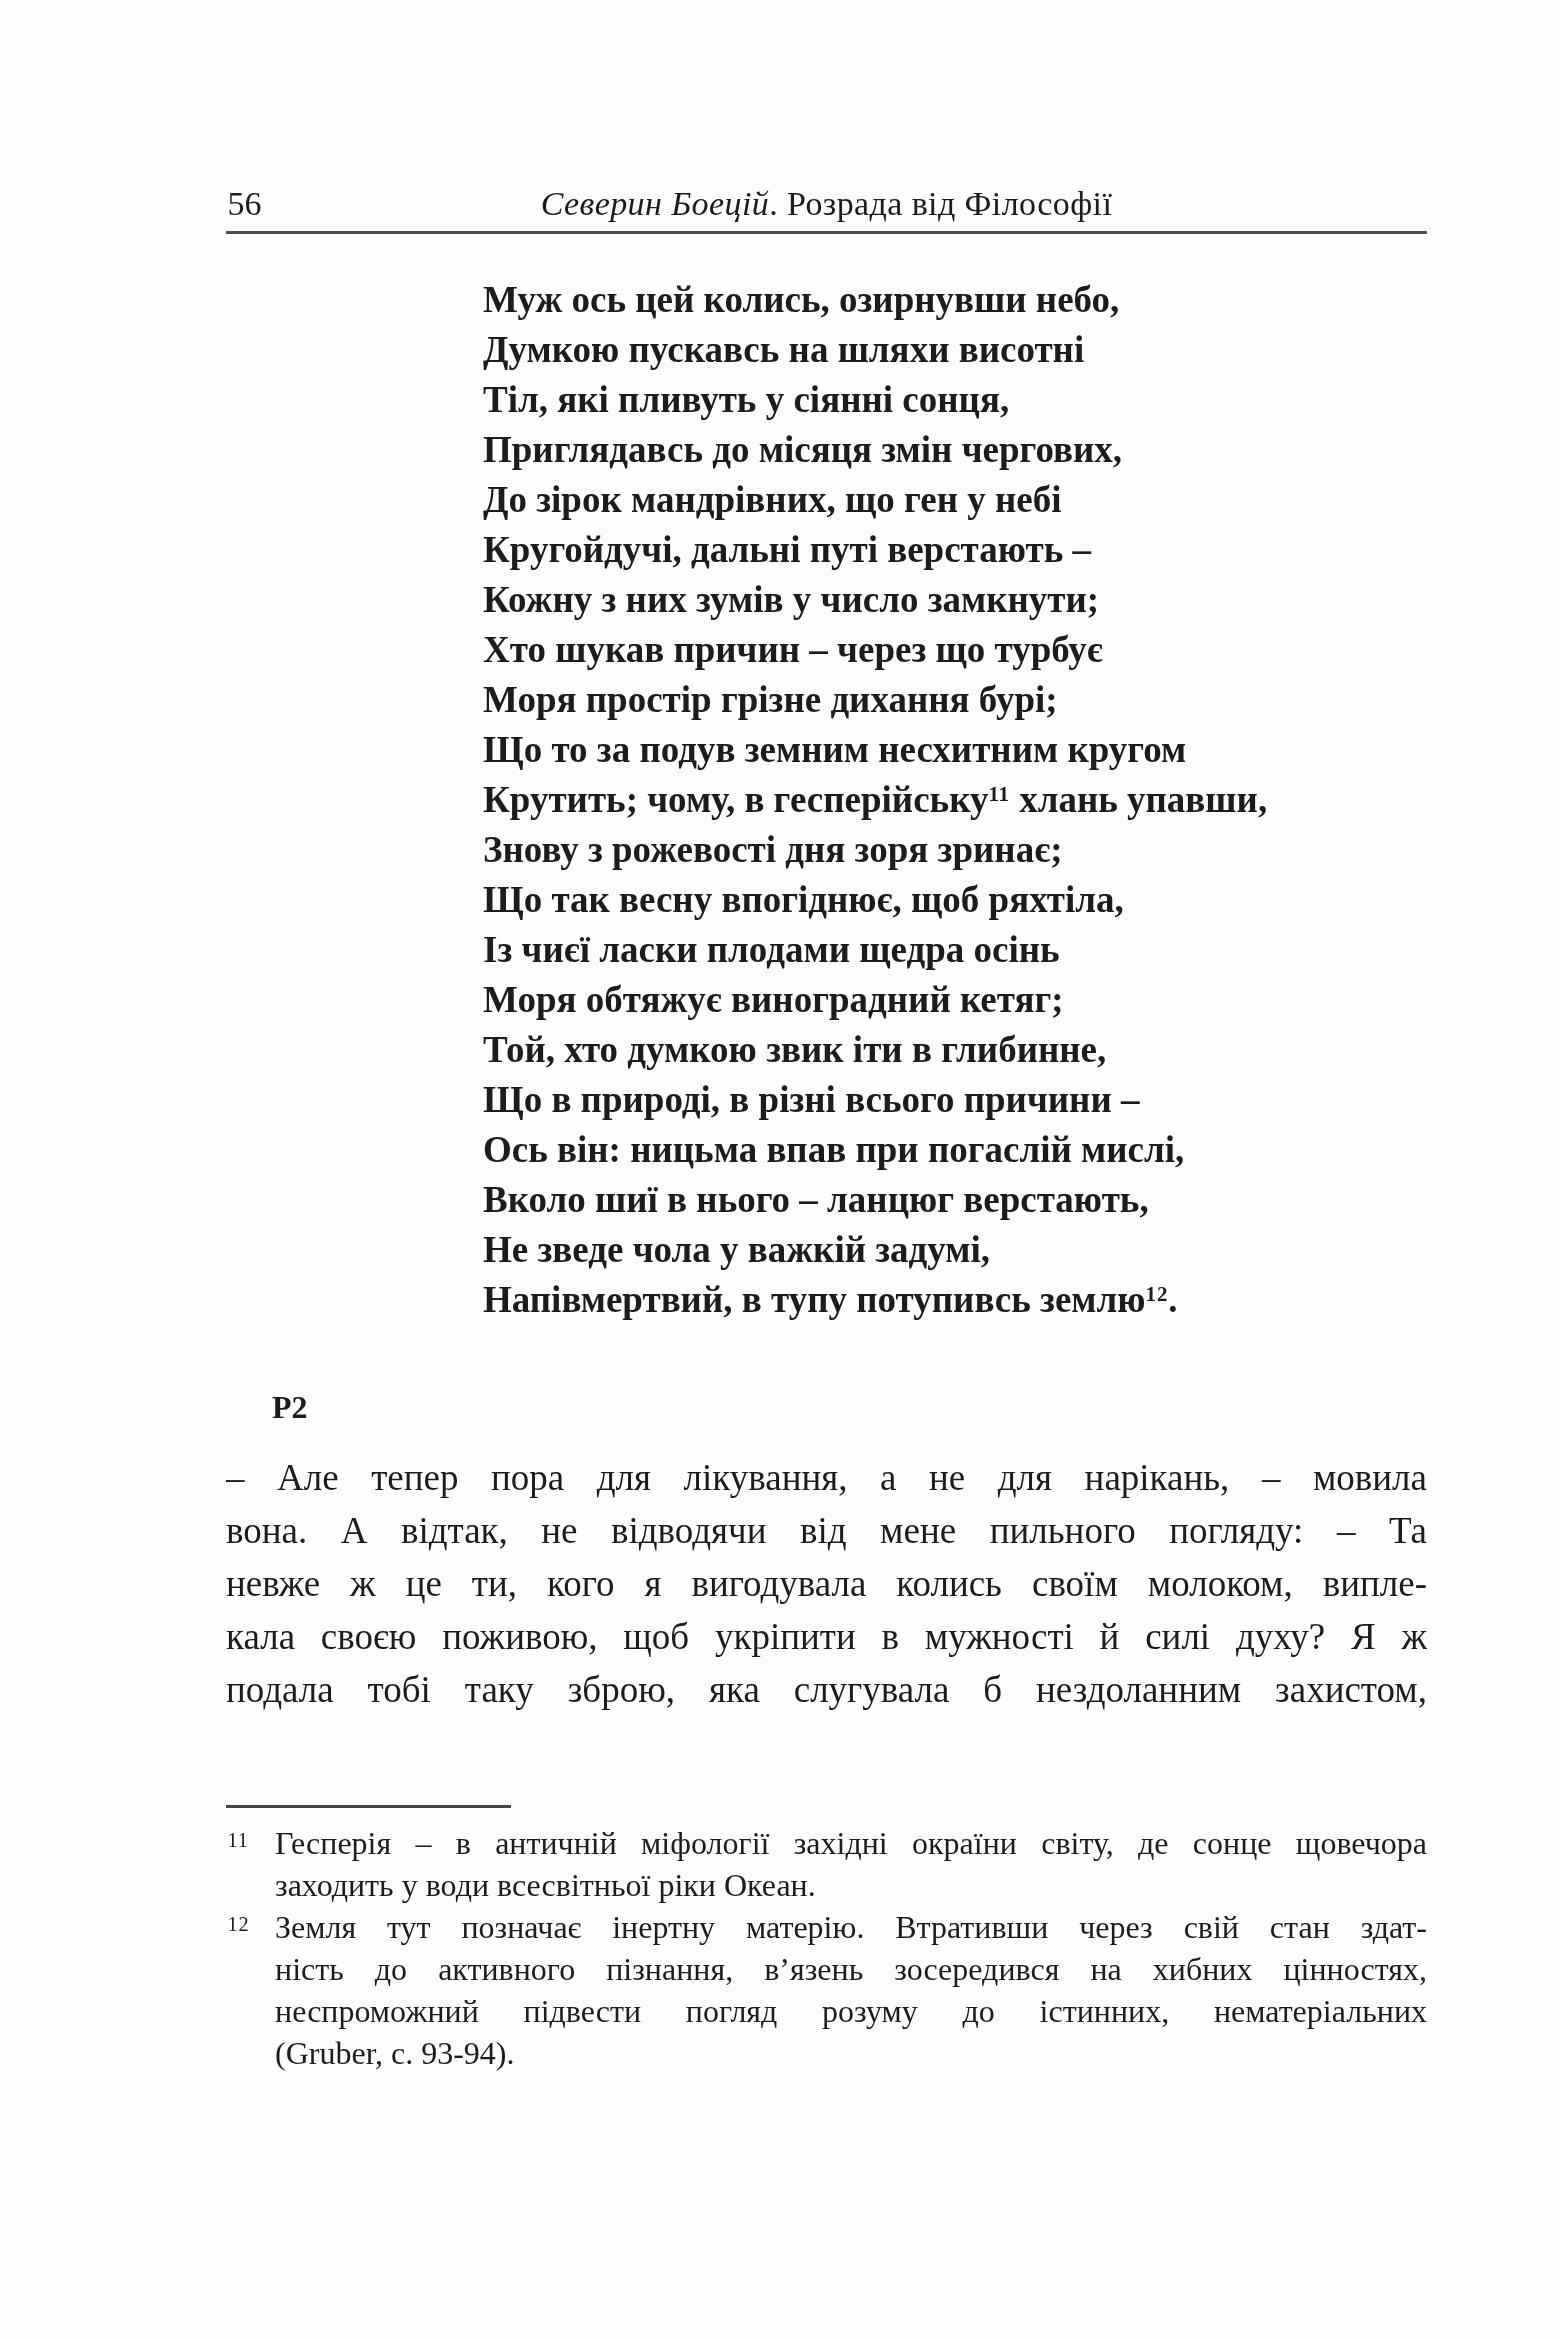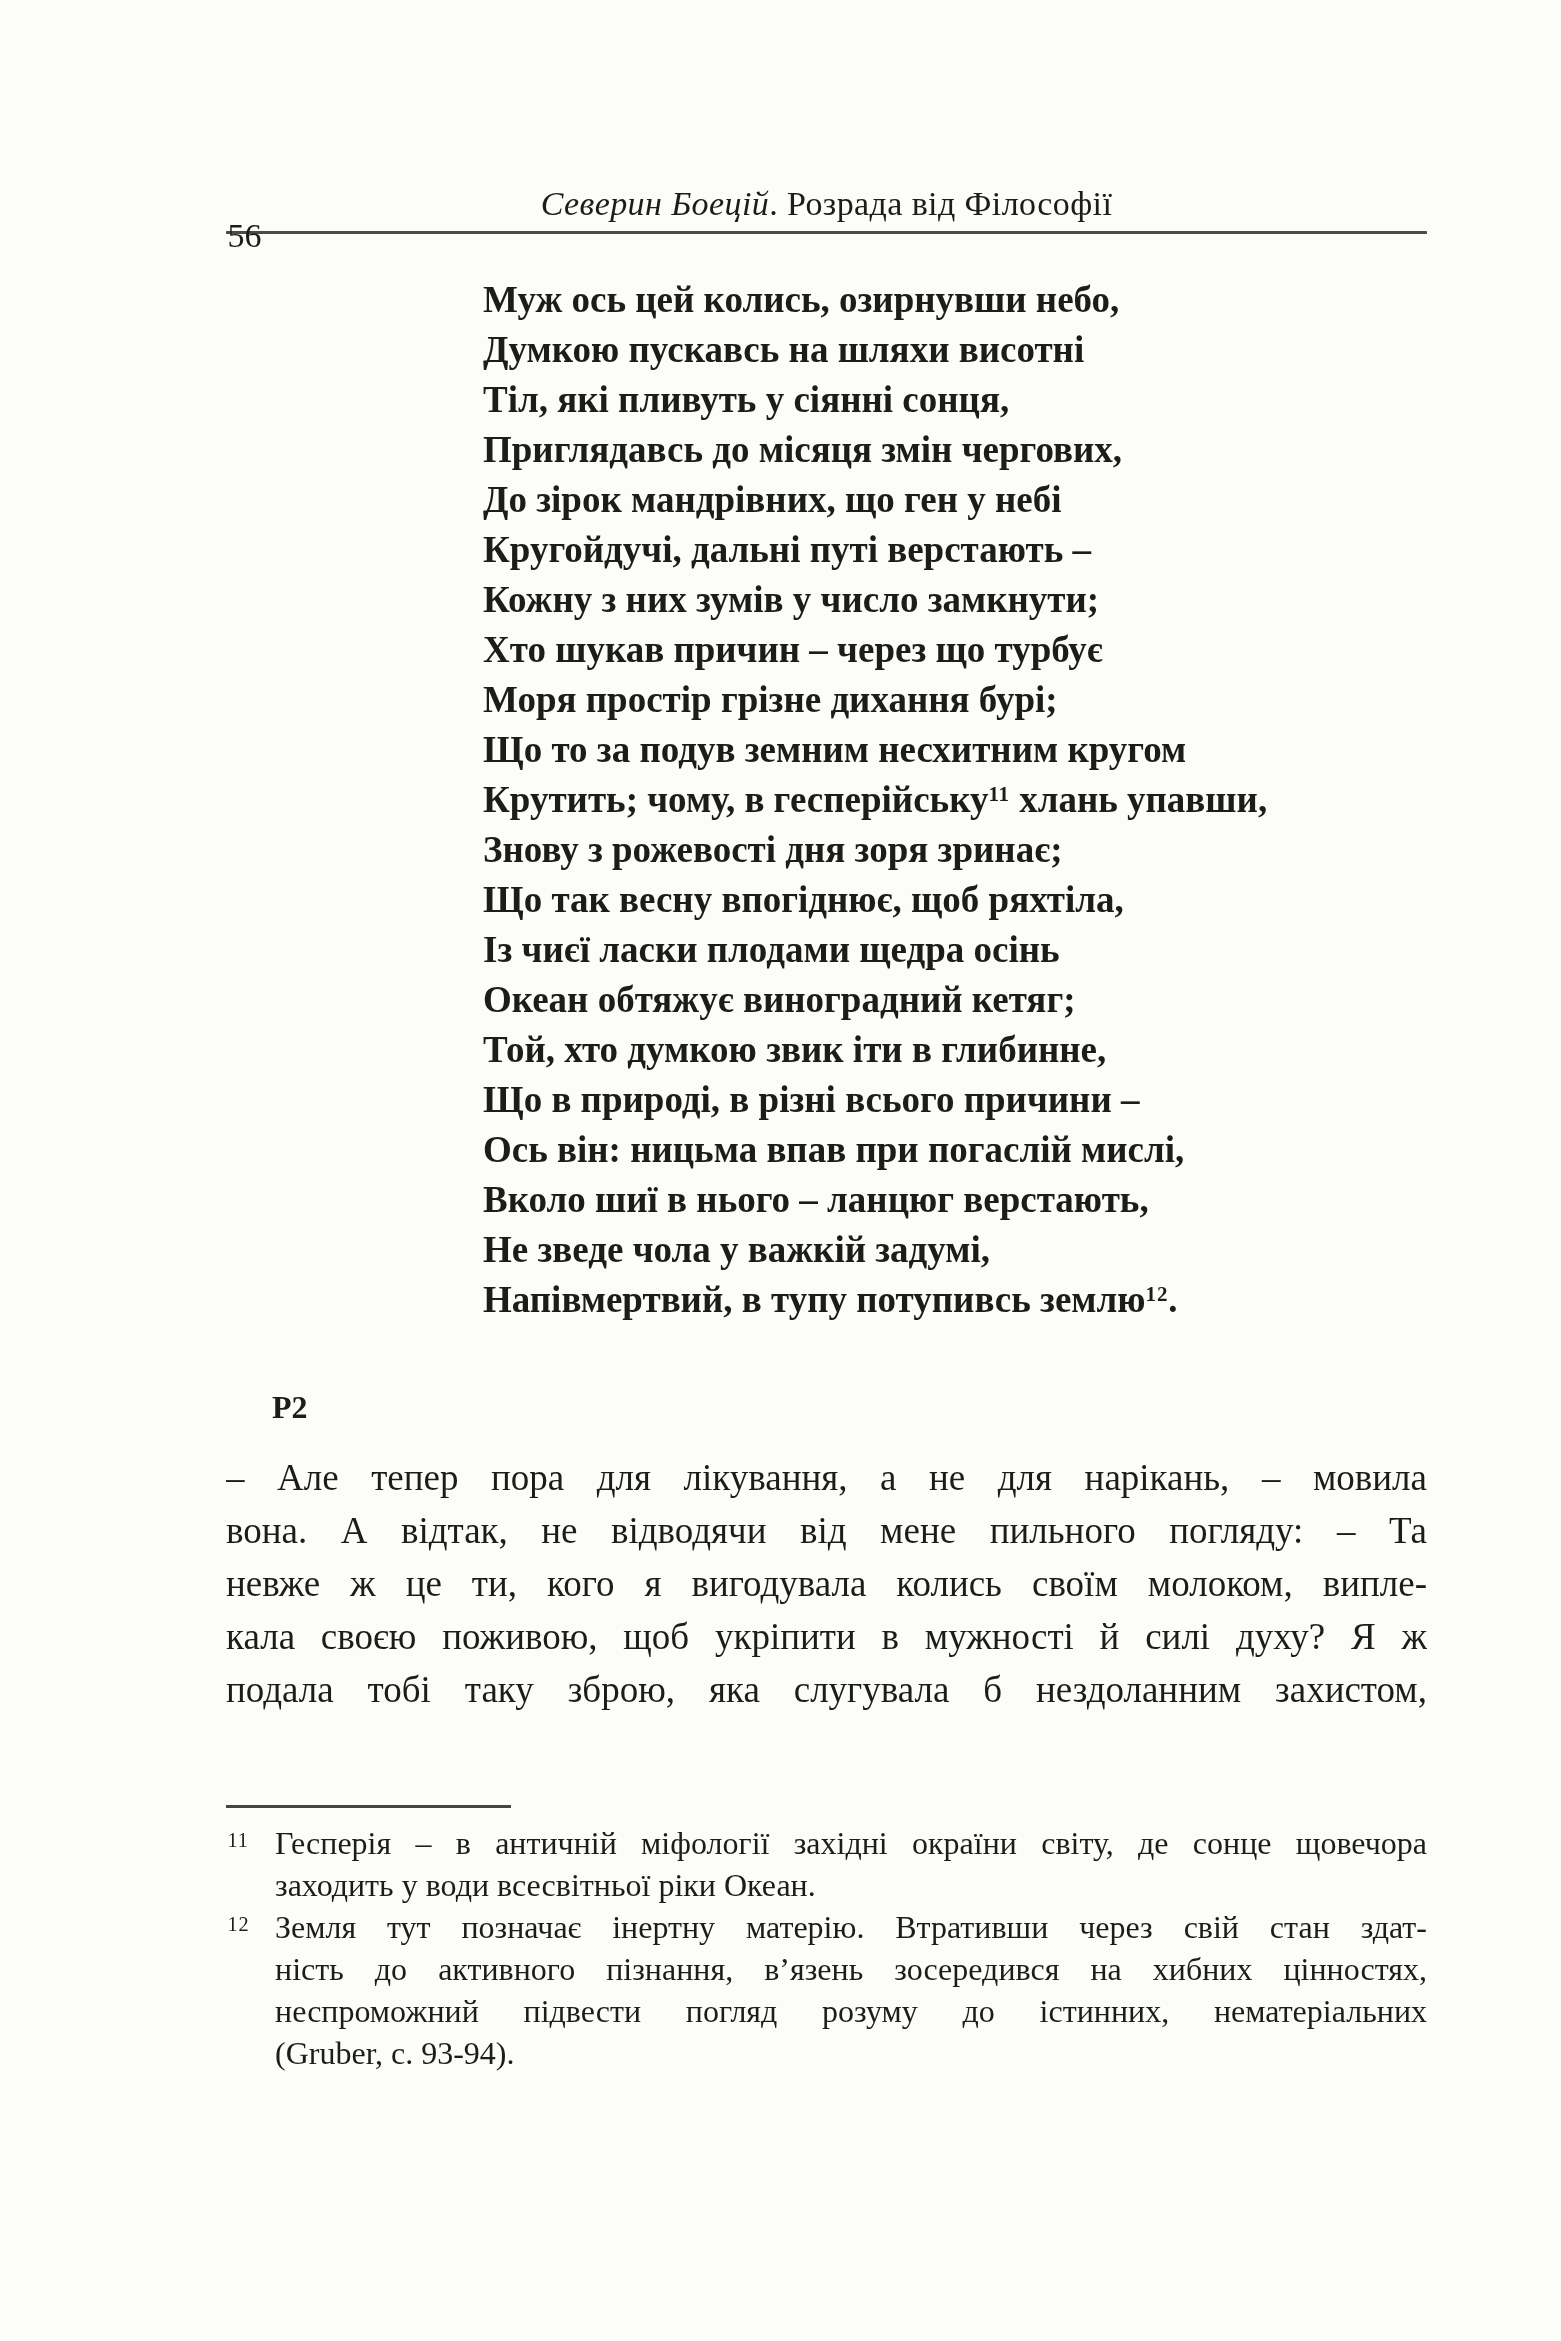--- a/index.html
+++ b/index.html
@@ -14,21 +14,20 @@
   .content {
     position: absolute;
     left: 226px; top: 0;
     width: 1201px;
   }
   
   .pageheader { position: relative; padding-top: 187px; line-height: 1; }
   .page-num {
     position: absolute; left: 1.6px; top: 187px;
     font-size: 34px;
-    margin-top: 32px;
   }
   .header-title { text-align: center; font-size: 34px; letter-spacing: 0.4px; }
   .header-title .it { font-style: italic; text-align: center; }
   .header-rule { margin-top: 9.8px; height: 3.3px; background: #4b4b4b; border-radius: 0.8px; }
 
   
   .poem { margin: 41px 0 0 257px; font-size: 37px; line-height: 50px; }
   .pline { white-space: nowrap; font-weight: bold; }
   .pline sup.ref { font-size: 21px; line-height: 0; vertical-align: 11.4px; letter-spacing: 0.8px; }
 
@@ -69,21 +68,21 @@
     <div class="pline">До зірок мандрівних, що ген у небі</div>
     <div class="pline">Кругойдучі, дальні путі верстають –</div>
     <div class="pline">Кожну з них зумів у число замкнути;</div>
     <div class="pline">Хто шукав причин – через що турбує</div>
     <div class="pline">Моря простір грізне дихання бурі;</div>
     <div class="pline">Що то за подув земним несхитним кругом</div>
     <div class="pline"><span>Крутить; чому, в гесперійську</span><sup class="ref">11</sup><span> хлань упавши,</span></div>
     <div class="pline">Знову з рожевості дня зоря зринає;</div>
     <div class="pline">Що так весну впогіднює, щоб ряхтіла,</div>
     <div class="pline">Із чиєї ласки плодами щедра осінь</div>
-    <div class="pline">Океан обтяжує виноградний кетяг;</div>
+    <div class="pline">Моря обтяжує виноградний кетяг;</div>
     <div class="pline">Той, хто думкою звик іти в глибинне,</div>
     <div class="pline">Що в природі, в різні всього причини –</div>
     <div class="pline">Ось він: ницьма впав при погаслій мислі,</div>
     <div class="pline">Вколо шиї в нього – ланцюг верстають,</div>
     <div class="pline">Не зведе чола у важкій задумі,</div>
     <div class="pline"><span>Напівмертвий, в тупу потупивсь землю</span><sup class="ref">12</sup><span>.</span></div>
   </div>
 
   <div class="section-heading">Р2</div>
 

